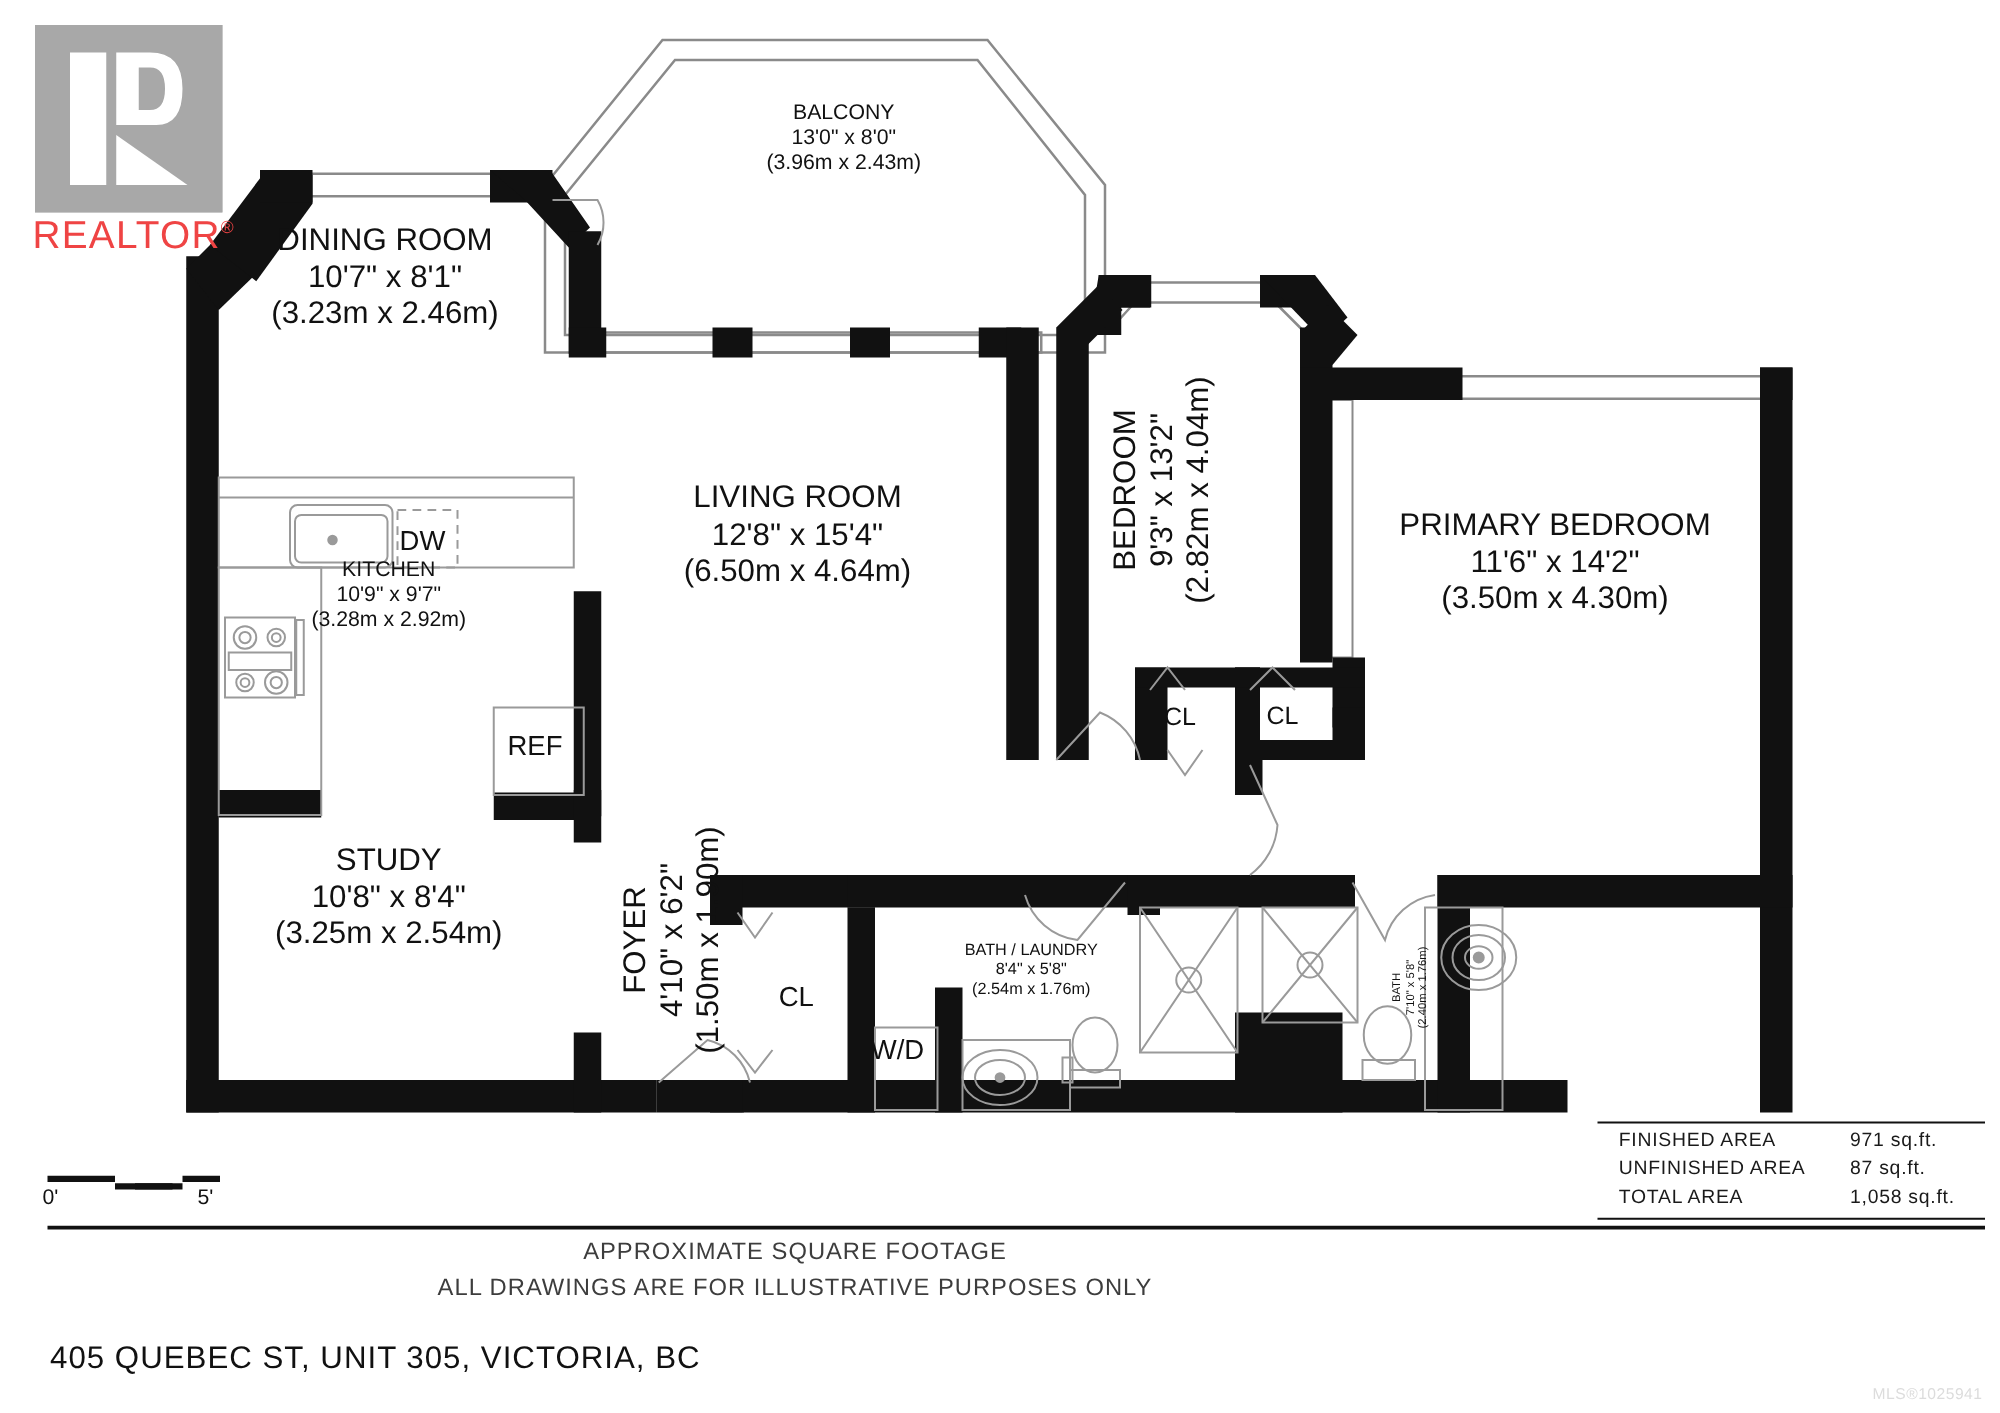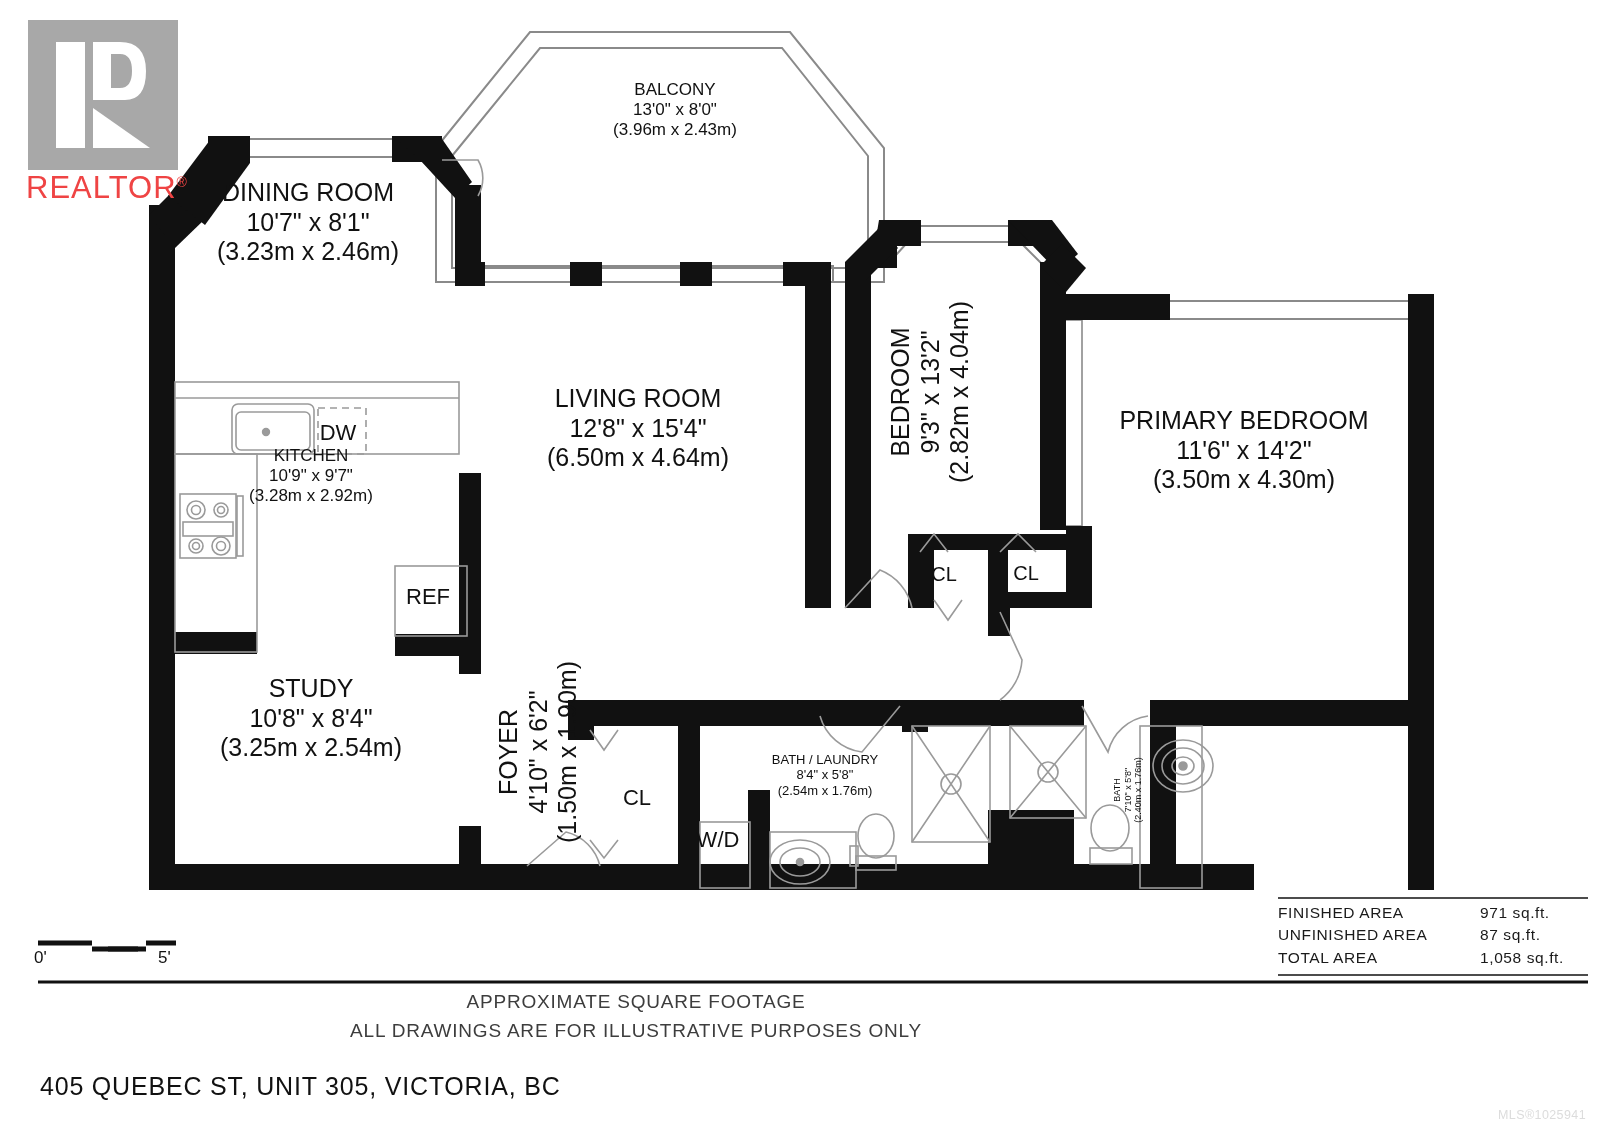--- a/index.html
+++ b/index.html
@@ -9,21 +9,21 @@
   .lbl{position:absolute;text-align:center;line-height:1.18;white-space:pre;
        font-family:"Liberation Sans","DejaVu Sans",sans-serif;color:#111;}
   .lbl .t{display:block;}
   .logo{position:absolute;left:28px;top:20px;width:150px;height:185px;}
   .logo-sq{position:absolute;left:0;top:0;width:150px;height:150px;background:#a8a8a8;}
   .logo-word{position:absolute;left:-2px;top:150px;width:180px;font-size:31px;
              letter-spacing:1px;color:#ef4444;font-family:"Liberation Sans",sans-serif;}
   .logo-reg{font-size:14px;vertical-align:super;}
   .areaTbl{position:absolute;left:1278px;top:902px;width:310px;font-size:15.5px;
            letter-spacing:.6px;color:#1a1a1a;}
-  .areaTbl .row{display:flex;justify-content:space-between;line-height:1.45;}
+  .areaTbl .row{display:flex;justify-content:space-between;line-height:1.45;margin-left:17px;}
   .areaTbl .val{text-align:left;min-width:108px;}
   .caption{position:absolute;left:0;top:988px;width:1272px;text-align:center;
            font-size:19px;letter-spacing:.8px;color:#3d3d3d;line-height:1.5;}
   .addr{position:absolute;left:40px;top:1072px;font-size:25px;letter-spacing:.8px;color:#111;}
   .mls{position:absolute;right:14px;bottom:8px;font-size:12.5px;color:#dcdcdc;letter-spacing:.4px;}
   .scaleTxt{position:absolute;font-size:17px;color:#111;}
 </style>
 </head>
 <body>
 

